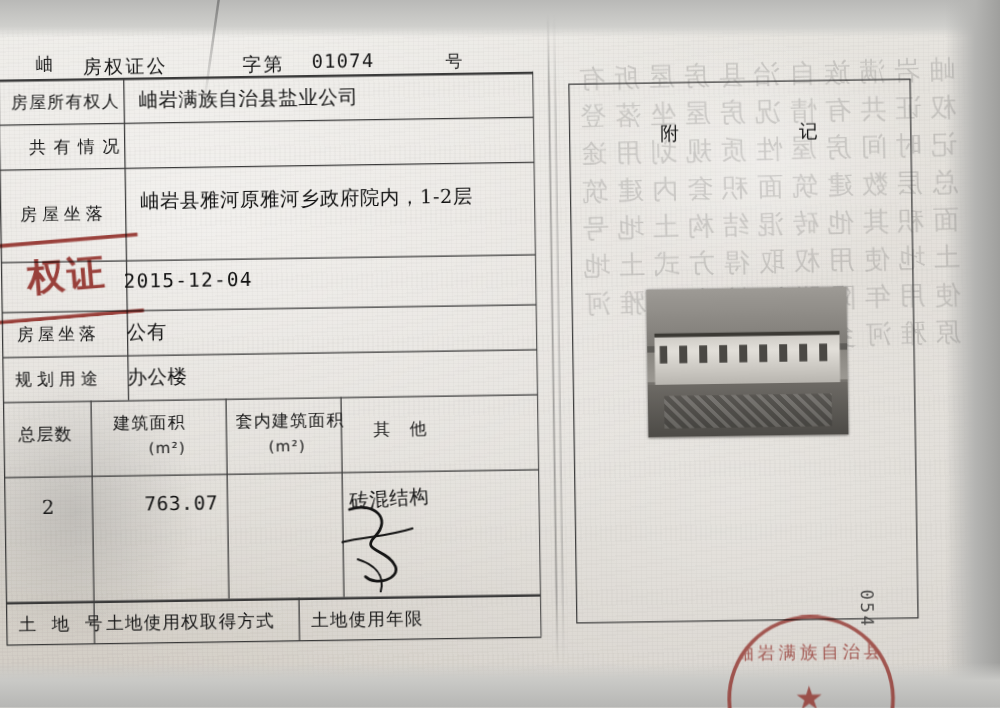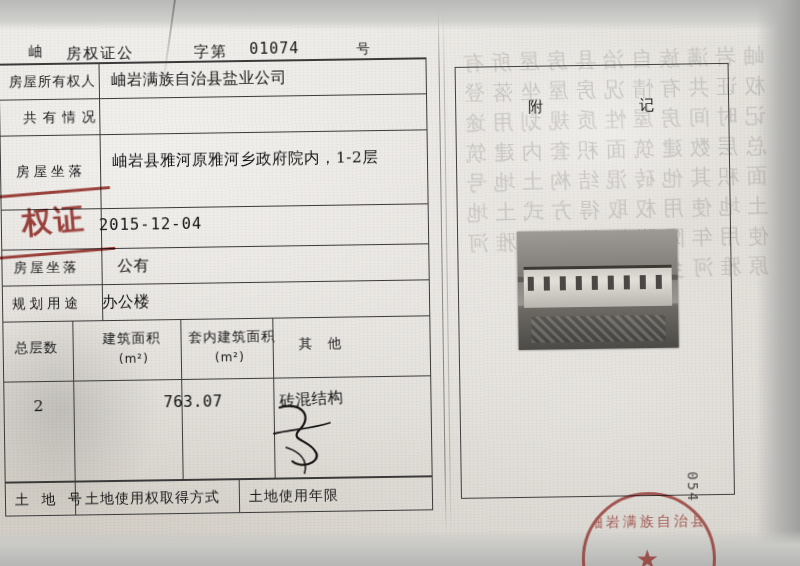--- a/index.html
+++ b/index.html
@@ -379,37 +379,37 @@
     <div class="cellLabel" style="left:16px;top:46px;letter-spacing:6px;">共有情况</div>
     <div class="cellValue hand" style="left:104px;top:44px;"></div>
 
     <div class="cellLabel" style="left:8px;top:100px;letter-spacing:4px;">房屋坐落</div>
     <div class="cellValue hand" style="left:104px;top:84px;white-space:normal;width:300px;line-height:30px;">岫岩县雅河原雅河乡政府院内，1-2层</div>
 
     <div class="cellLabel" style="left:6px;top:170px;letter-spacing:2px;color:transparent;">登记时间</div>
     <div class="cellValue hand" style="left:90px;top:154px;font-family:'DejaVu Sans Mono',monospace;letter-spacing:1px;">2015-12-04</div>
 
     <div class="cellLabel" style="left:4px;top:196px;letter-spacing:3px;">房屋坐落</div>
-    <div class="cellValue hand" style="left:108px;top:194px;">公有</div>
+    <div class="cellValue hand" style="left:92px;top:194px;">公有</div>
 
     <div class="cellLabel" style="left:2px;top:232px;letter-spacing:4px;">规划用途</div>
     <div class="cellValue hand" style="left:92px;top:230px;">办公楼</div>
 
     <div class="cellLabel" style="left:4px;top:276px;">总层数</div>
 
-    <div class="cellLabel" style="left:92px;top:268px;text-align:center;">建筑面积</div>
+    <div class="cellLabel" style="left:80px;top:268px;text-align:center;">建筑面积</div>
     <div class="cellLabel" style="left:108px;top:290px;font-size:12px;">(m²)</div>
 
     <div class="cellLabel" style="left:178px;top:268px;">套内建筑面积</div>
     <div class="cellLabel" style="left:204px;top:290px;font-size:12px;">(m²)</div>
 
     <div class="cellLabel" style="left:288px;top:276px;">其　他</div>
 
     <div class="cellValue hand" style="left:22px;top:334px;">2</div>
-    <div class="cellValue hand" style="left:104px;top:332px;font-family:'DejaVu Sans Mono',monospace;margin-left:48px;">763.07</div>
+    <div class="cellValue hand" style="left:104px;top:332px;font-family:'DejaVu Sans Mono',monospace;">763.07</div>
     <div class="cellValue hand" style="left:200px;top:332px;"></div>
     <div class="cellValue hand" style="left:268px;top:330px;transform:rotate(-3deg);">砖混结构</div>
 
     <svg class="sig" viewBox="0 0 70 80">
       <path d="M10 8 C30 2, 44 16, 30 30 C18 42, 40 40, 46 54 C50 64, 30 70, 22 62" fill="none" stroke="#141414" stroke-width="2.2" stroke-linecap="round"></path>
       <path d="M4 34 C22 30, 40 30, 60 24" fill="none" stroke="#141414" stroke-width="1.8" stroke-linecap="round"></path>
       <path d="M16 48 C28 52, 38 60, 34 74" fill="none" stroke="#141414" stroke-width="1.6" stroke-linecap="round"></path>
     </svg>
 
     <div class="footer-label" style="left:2px;top:428px;letter-spacing:4px;">土 地 号</div>

